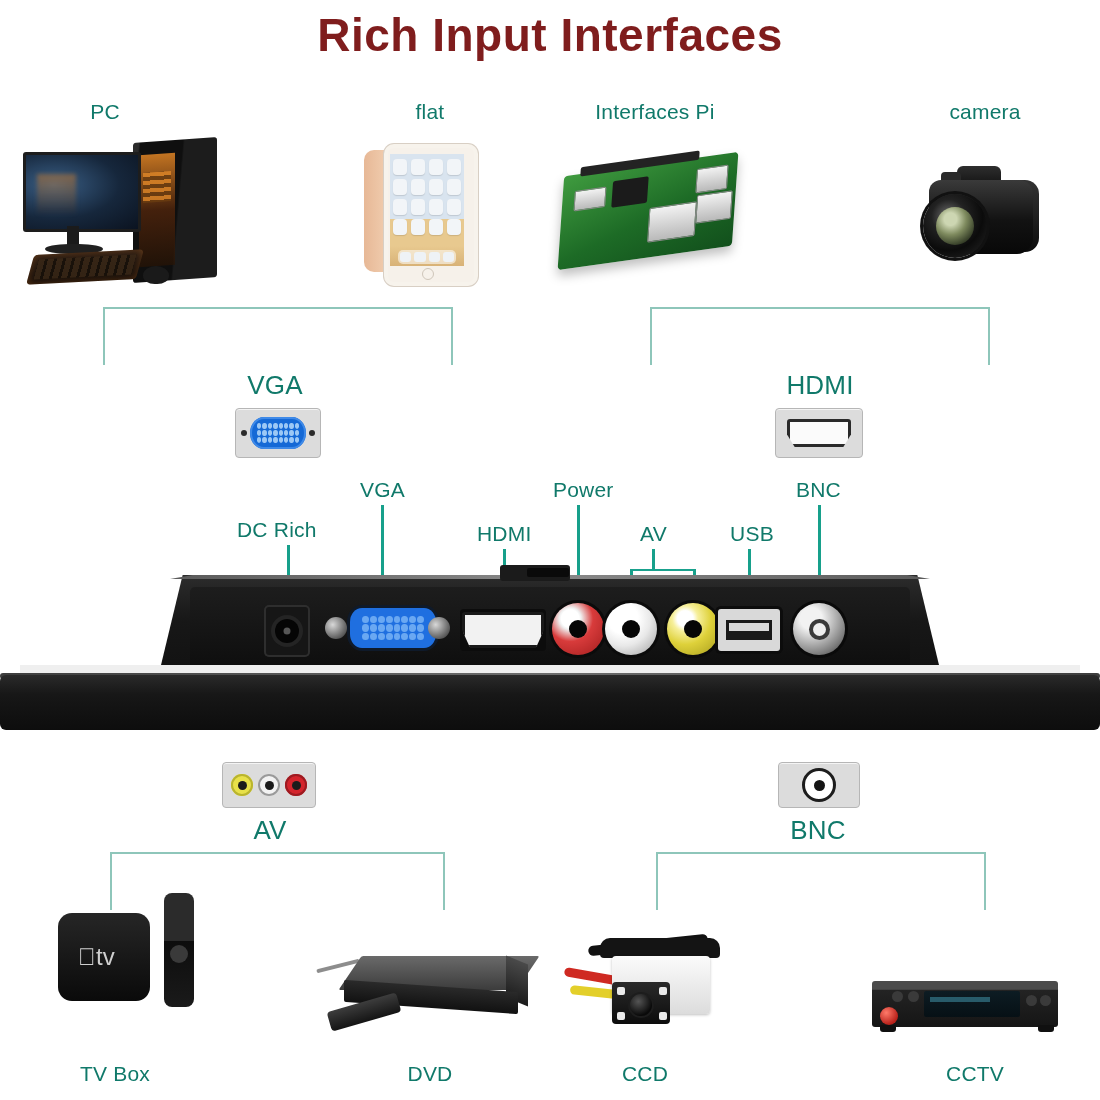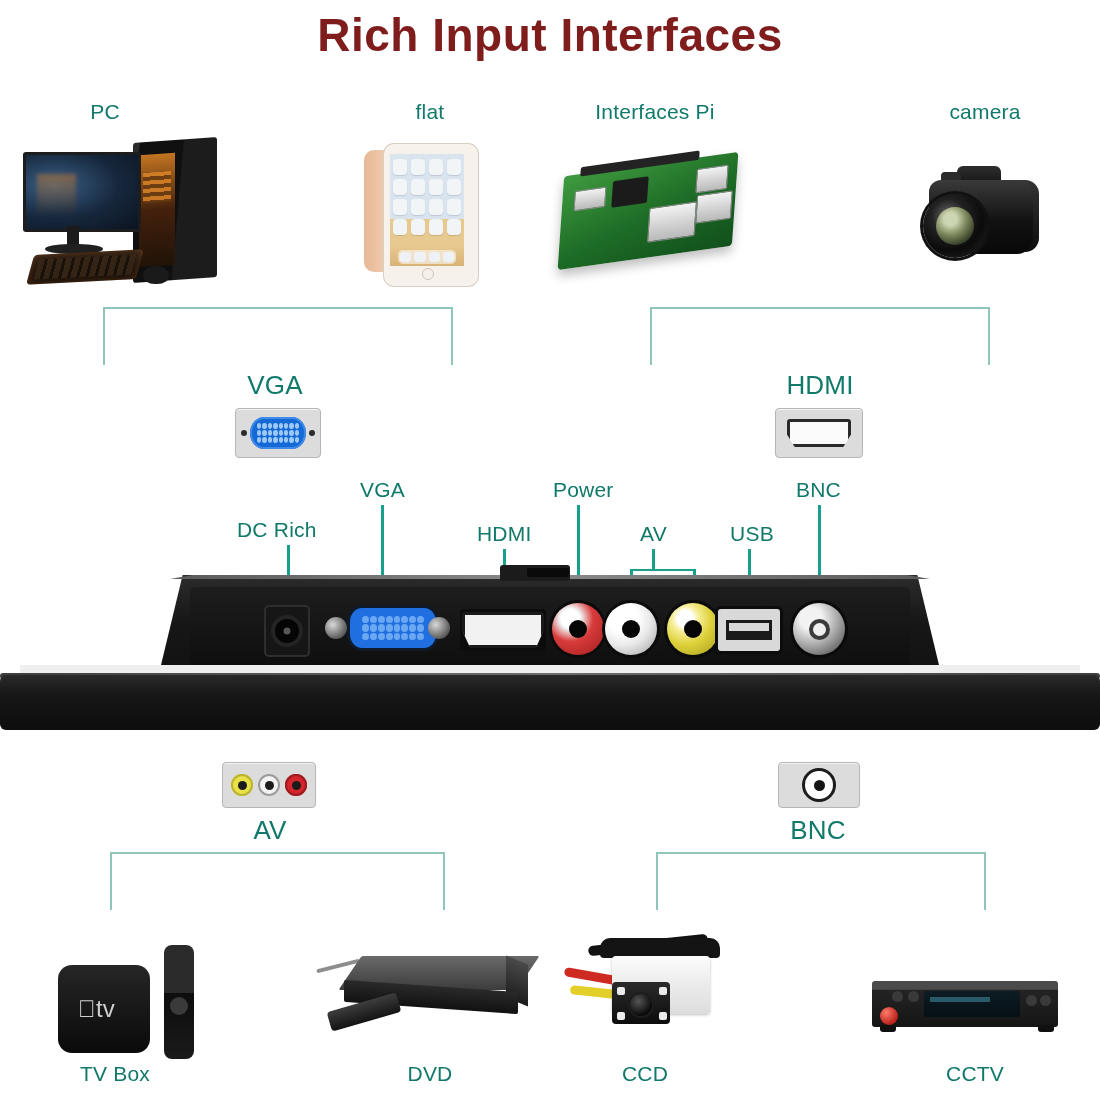--- a/index.html
+++ b/index.html
@@ -443,21 +443,21 @@
 <div class="chip bnc-chip" style="left:778px;top:762px;">
   <div class="bnc-ring">
       <i></i>
     </div>
 </div>
 <div class="lbl" style="left:758px;top:815px;width:120px;font-size:26px;">BNC</div>
 
 <div class="bracket" style="left:110px;top:852px;width:335px;height:58px;"></div>
 <div class="bracket" style="left:656px;top:852px;width:330px;height:58px;"></div>
 
-<div class="dev" style="left:40px;top:935px;width:180px;height:140px;">
+<div class="dev" style="left:40px;top:883px;width:180px;height:140px;">
   <div class="atv"></div>
   <div class="atv-logo">tv</div>
   <div class="atv-remote"></div>
 </div>
 
 <div class="dev" style="left:310px;top:930px;width:240px;height:110px;">
   <div class="dvd-ant"></div>
   <div class="dvd-top"></div>
   <div class="dvd-side"></div>
   <div class="dvd-front"></div>

